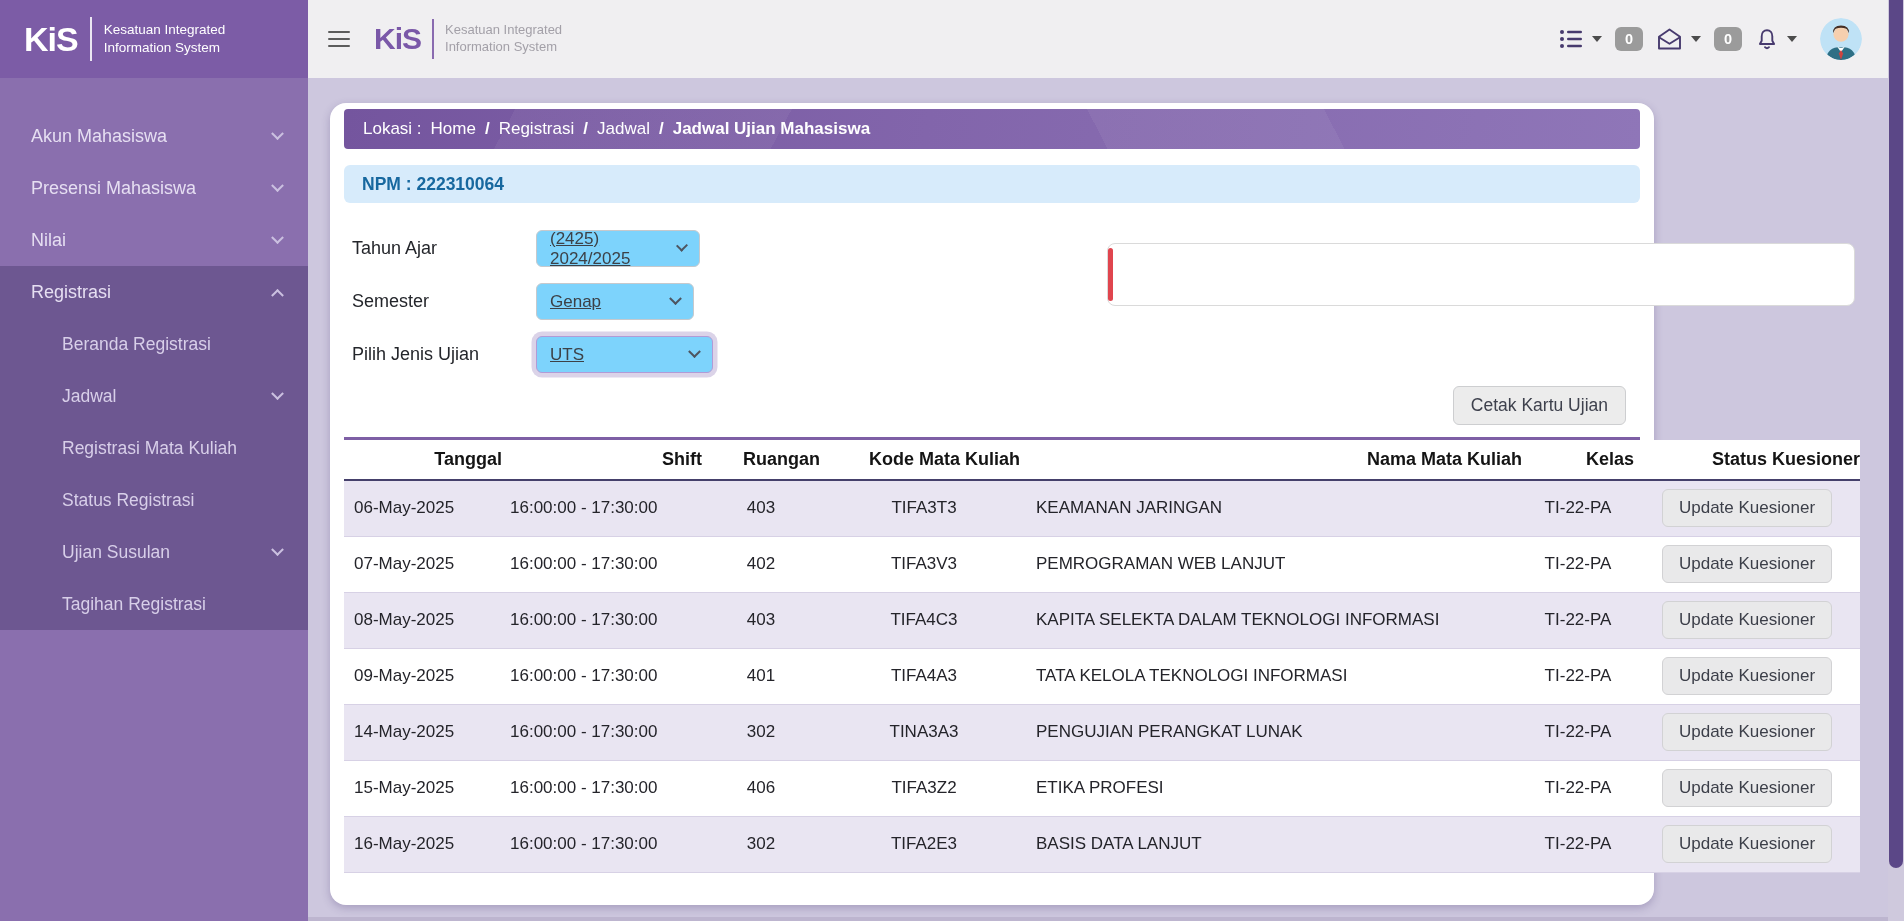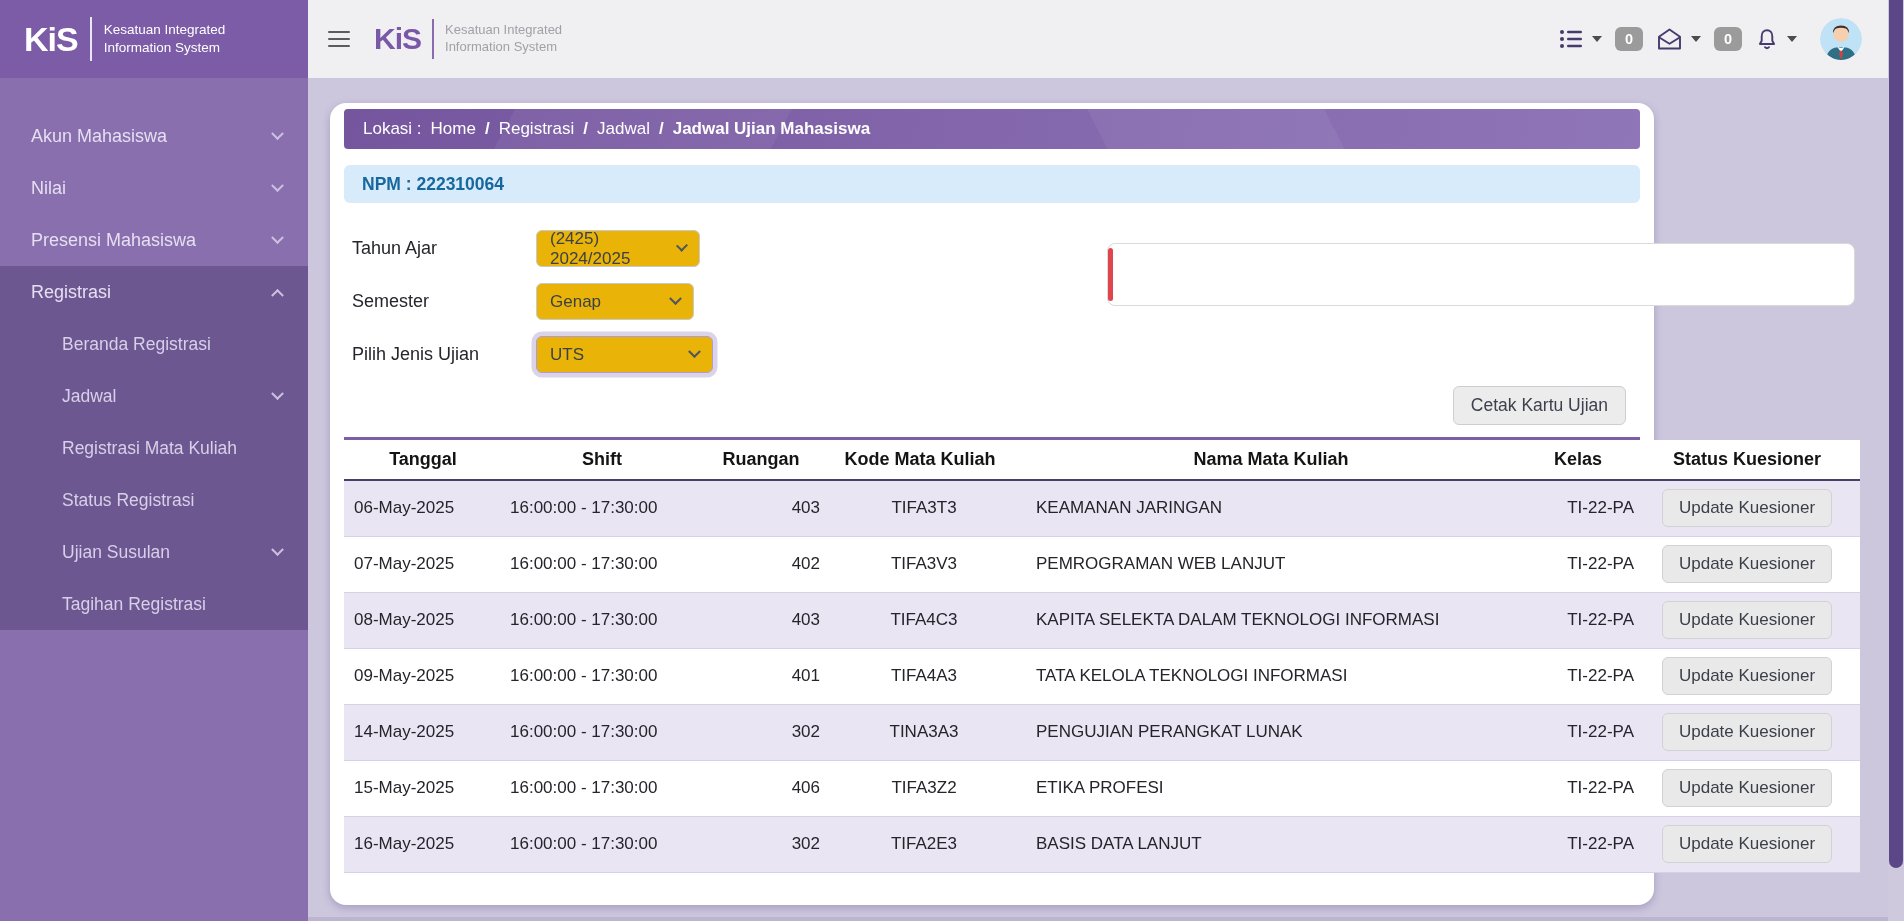--- a/index.html
+++ b/index.html
@@ -57,51 +57,51 @@
   .bc-current { font-weight:700; }
 
   
   .npm-banner { margin-top:16px; height:38px; background:#d7ebfb; border-radius:6px; display:flex;
                 align-items:center; padding:0 18px; color:#17689f; font-weight:700; font-size:17.5px; }
 
   
   .form-block { margin-top:27px; }
   .field-row { display:flex; align-items:center; height:37px; margin-bottom:16px; }
   .field-label { width:192px; padding-left:8px; font-size:18px; color:#24262b; }
-  .select { height:37px; border:1px solid #c6c9cd; border-radius:6px; background:#eab308; display:flex;
+  .select { height:37px; border:1px solid #c6c9cd; border-radius:6px; background:#7dd3fc; display:flex;
             align-items:center; justify-content:space-between; padding:0 13px; font-size:17px;
-            color:#3c4147; cursor:pointer; }
+            color:#3c4147; cursor:pointer;text-decoration:underline; }
   .select .sel-chev { width:9px; height:9px; border-right:2.2px solid #4e5560; border-bottom:2.2px solid #4e5560;
             transform:rotate(45deg) translate(-2px,-2px); margin-left:14px; }
   .select.w1 { width:164px; }
   .select.w2 { width:158px; }
   .select.w3 { width:177px; border-color:#b19bd6; box-shadow:0 0 0 4.5px rgba(143,118,184,.32); }
 
   
   .alert { position:absolute; left:777px; top:140px; width:748px; height:63px; background:#fff;
            border:1px solid #dadada; border-radius:8px; display:flex; align-items:center;
            padding:0 20px 0 28px; font-size:17px; color:#4b4b4b; }
   .alert-bar { position:absolute; left:0px; top:4px; bottom:4px; width:5px; border-radius:4px; background:#e0454e; }
 
   
   .cetak-btn { position:absolute; top:283px; right:28px; height:39px; padding:0 17px;
                background:#ececec; border:1px solid #cdced0; border-radius:6px; font-size:17.5px;
                color:#3e414d; font-family:"Liberation Sans",sans-serif; cursor:pointer; }
 
   
   .tbl-wrap { margin-top:64px; border-top:3px solid #7e5fa5; }
   table { width:100%; border-collapse:collapse; table-layout:fixed; }
-  thead th { height:40px; font-size:18px; font-weight:700; color:#141414; text-align:center;
+  thead th { height:40px; font-size:18px; font-weight:700; color:#141414; text-align:right;
              border-bottom:2px solid #45406b; background:#fff; }
   tbody td { height:56px; font-size:17px; color:#24242a; border-bottom:1px solid #d7d1e5; }
   tbody tr:nth-child(odd) td { background:#e9e5f2; }
   tbody tr:nth-child(even) td { background:#ffffff; }
   .c-tanggal { padding-left:10px; }
   .c-shift { padding-left:8px; }
-  .c-ruangan, .c-kelas { text-align:right; }
+  .c-ruangan, .c-kelas { text-align:center; }
   .c-kode { padding-left:8px;text-align:center; }
   .c-nama { padding-left:16px; }
   .c-status { text-align:center; }
   .row-btn { padding:8px 16px; background:#e9e9ea; border:1px solid #d2d2d4; border-radius:6px;
              font-size:17px; color:#3c3f49; font-family:"Liberation Sans",sans-serif; cursor:pointer; }
 
   
   .vscroll { position:absolute; right:0; top:0; width:16px; height:921px; background:#cfc9dd; z-index:10; }
   .vscroll-thumb { position:absolute; left:1px; top:0; width:14px; height:868px; background:#5b4787;
                    border-radius:0 0 7px 7px; cursor:pointer; }
@@ -120,25 +120,25 @@
       <span>Kesatuan Integrated</span><br>
       <span>Information System</span>
     </span>
   </div>
   <nav class="sb-menu">
     <div class="sb-item">
       <span>Akun Mahasiswa</span>
       <span class="chev down"></span>
     </div>
     <div class="sb-item">
+      <span>Presensi Mahasiswa</span>
+      <span class="chev down"></span>
+    </div>
+    <div class="sb-item">
       <span>Nilai</span>
-      <span class="chev down"></span>
-    </div>
-    <div class="sb-item">
-      <span>Presensi Mahasiswa</span>
       <span class="chev down"></span>
     </div>
     <div class="sb-expanded">
       <div class="sb-item">
         <span>Registrasi</span>
         <span class="chev up"></span>
       </div>
       <div class="sb-sub">
         <div class="sb-item">
           <span>Beranda Registrasi</span>

